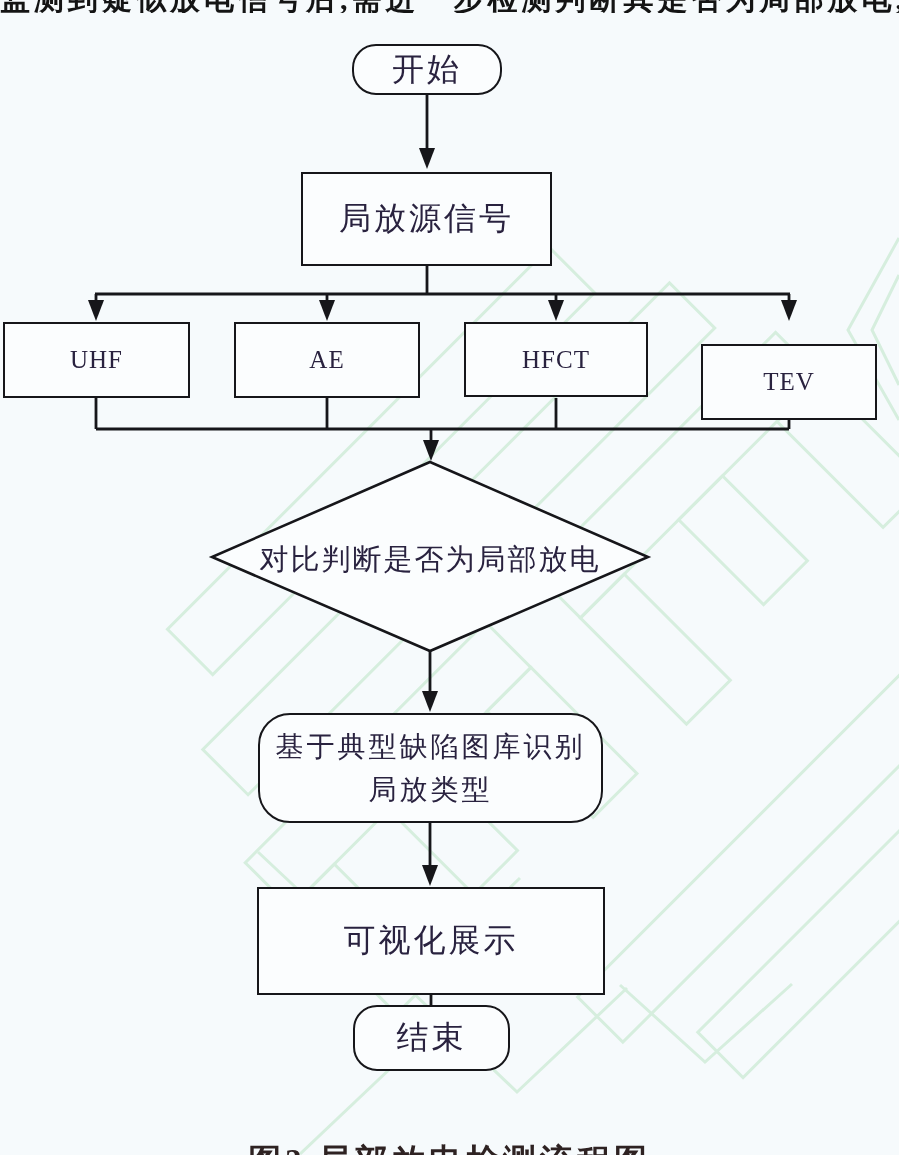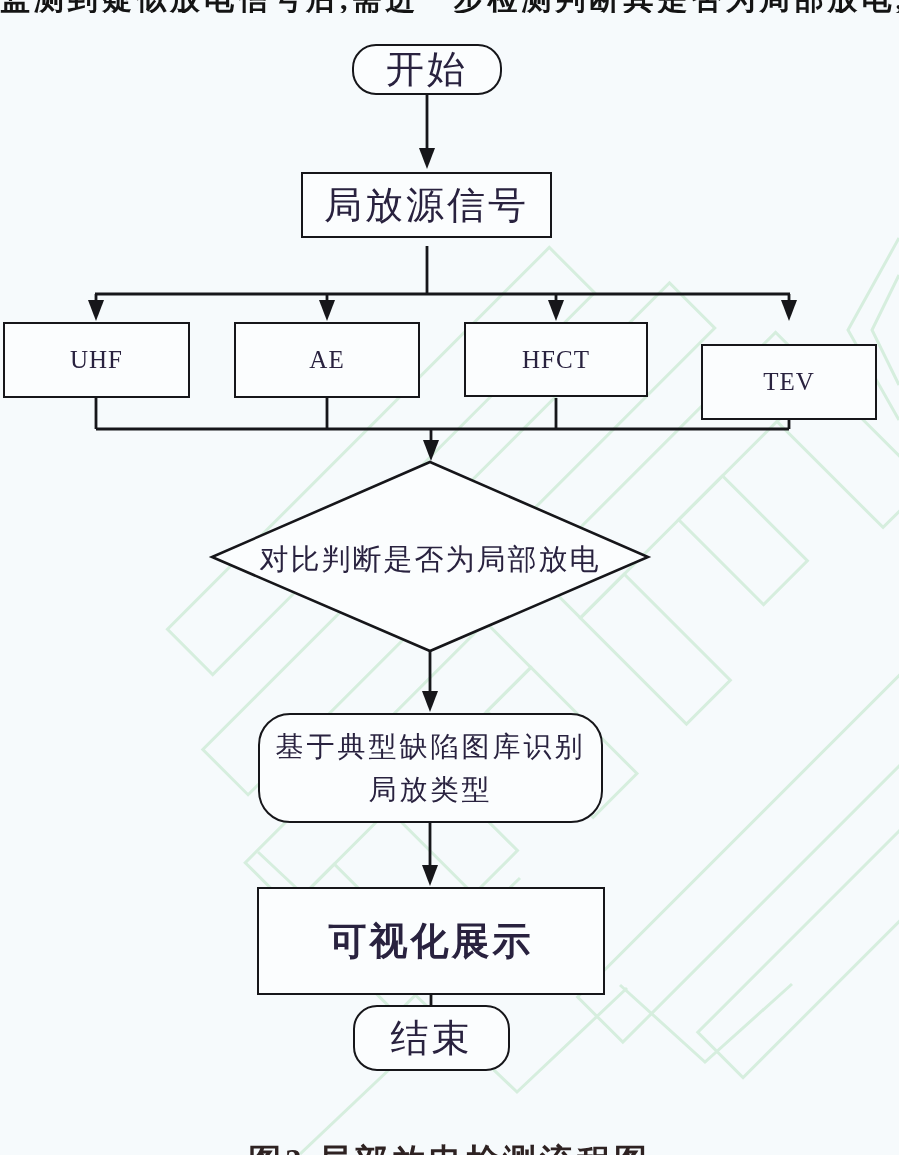--- a/index.html
+++ b/index.html
@@ -23,21 +23,21 @@
   .flow-line{stroke:var(--line);stroke-width:2.8;fill:none;}
   .arrow-head{fill:var(--line);stroke:none;}
   .diamond-shape{fill:var(--node-fill);stroke:var(--line);stroke-width:2.6;}
   .node{
     position:absolute;box-sizing:border-box;
     border:2.5px solid var(--line);background:var(--node-fill);
     display:flex;align-items:center;justify-content:center;
     color:var(--node-text);letter-spacing:3px;text-align:center;
   }
   .node.rounded{border-radius:24px;}
-  .cn{font-size:38px;}
+  .cn{font-size:32px;}
   .sensor{font-size:25px;letter-spacing:1px;}
   .two-line{font-size:28px;line-height:1.55;}
   .diamond-label{
     position:absolute;left:230px;top:540px;width:400px;
     text-align:center;font-size:29px;letter-spacing:2px;
     color:var(--node-text);
   }
   .cropped-strip{
     position:absolute;overflow:hidden;white-space:nowrap;
   }
@@ -135,21 +135,21 @@
         <line class="flow-line" x1="431" y1="995" x2="431" y2="1038"></line>
         <polygon class="arrow-head" points="431,1058 423,1037 439,1037"></polygon>
       </g>
     </g>
   </svg>
 
   <div class="node rounded cn" style="left:352px;top:44px;width:150px;height:51px;">
     <span>开始</span>
   </div>
 
-  <div class="node cn" style="left:301px;top:172px;width:251px;height:66px;font-family:Liberation Serif, serif;">
+  <div class="node cn" style="left:301px;top:172px;width:251px;height:94px;font-family:Liberation Serif, serif;">
     <span>局放源信号</span>
   </div>
 
   <div class="node sensor" style="left:3px;top:322px;width:187px;height:76px;">
     <span>UHF</span>
   </div>
 
   <div class="node sensor" style="left:234px;top:322px;width:186px;height:76px;">
     <span>AE</span>
   </div>
@@ -166,21 +166,21 @@
     <span>对比判断是否为局部放电</span>
   </div>
 
   <div class="node two-line" style="left:258px;top:713px;width:345px;height:110px;border-radius:32px;">
     <div>
       <div>基于典型缺陷图库识别</div>
       <div>局放类型</div>
     </div>
   </div>
 
-  <div class="node cn" style="left:257px;top:887px;width:348px;height:108px;font-weight:bold;">
+  <div class="node cn" style="left:257px;top:887px;width:348px;height:108px;">
     <span>可视化展示</span>
   </div>
 
   <div class="node rounded cn" style="left:353px;top:1005px;width:157px;height:66px;">
     <span>结束</span>
   </div>
 
   <div id="caption-strip" class="cropped-strip">
     <span class="inner">图3 局部放电检测流程图</span>
   </div>

